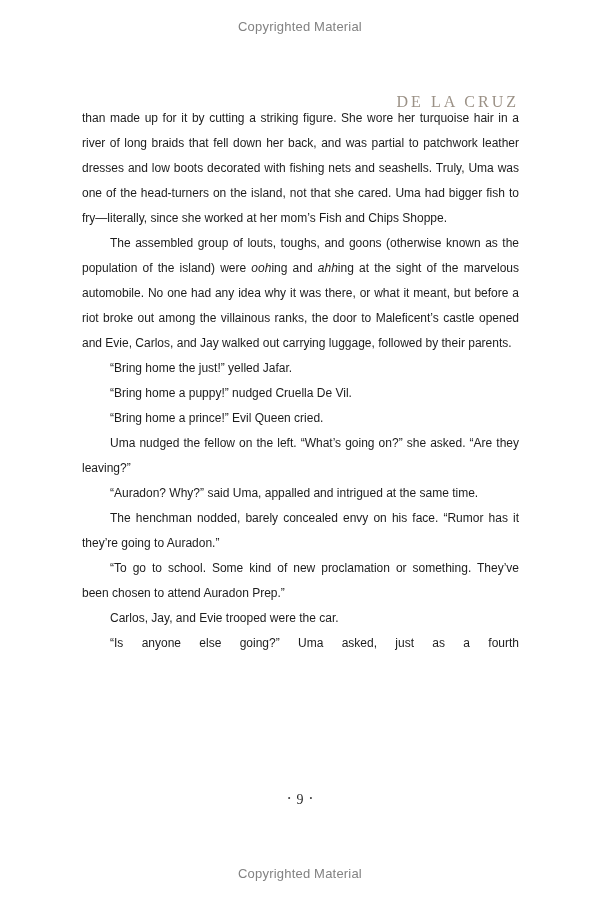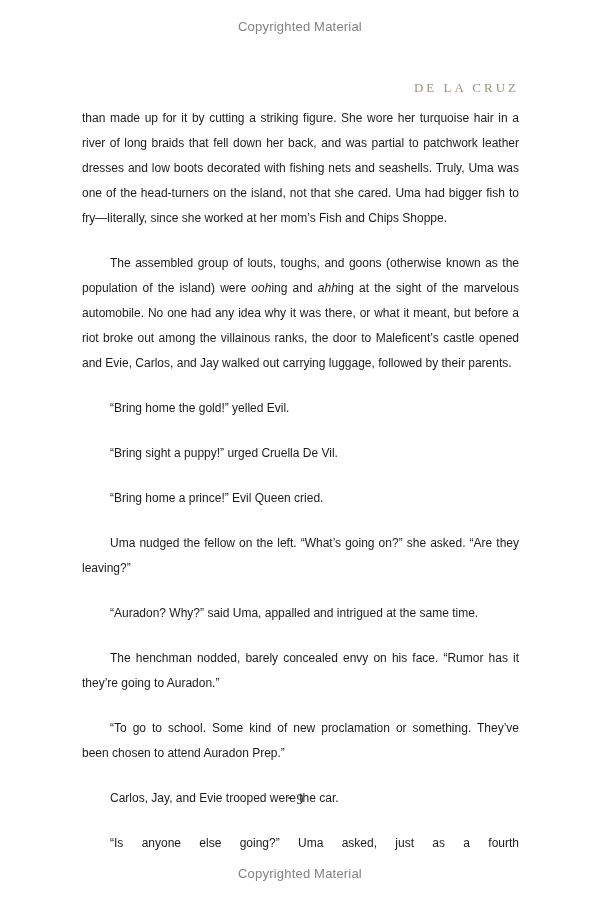--- a/index.html
+++ b/index.html
@@ -24,43 +24,43 @@
     text-align:center;
     font-family:"Liberation Sans", sans-serif;
     font-size:13px;
     color:var(--notice-gray);
     letter-spacing:0.2px;
   }
   .notice.top{top:19px;}
   .notice.bottom{top:866px;}
   .running-head{
     position:absolute;
-    top:80px;
+    top:93px;
     left:82px;
     width:437px;
     text-align:right;
     font-family:"Liberation Serif", serif;
-    font-size:13px;
+    font-size:16px;
     letter-spacing:3px;
     color:var(--running-head);
   }
   .body-text{
     position:absolute;
     top:106px;
     left:82px;
     width:437px;
     font-family:"Liberation Sans", sans-serif;
     font-size:12px;
     line-height:25px;
     color:var(--ink);
     text-align:justify;
     text-justify:inter-word;
   }
   .body-text p{margin:0;padding:0;}
-  .body-text p.indent{text-indent:28px;margin-top:20px;}
+  .body-text p.indent{text-indent:28px;}
   .body-text p.continues{text-align-last:justify;}
   .body-text em{font-style:italic;}
   .page-number-line{
     position:absolute;
     top:792px;
     left:0;
     width:100%;
     text-align:center;
     font-family:"Liberation Serif", serif;
     font-size:14px;
@@ -78,22 +78,22 @@
 
 <div class="page">
 
   <div class="notice top">Copyrighted Material</div>
 
   <div class="running-head">DE LA CRUZ</div>
 
   <div class="body-text">
       <p class=""><span>than made up for it by cutting a striking figure. She wore her turquoise hair in a river of long braids that fell down her back, and was partial to patchwork leather dresses and low boots decorated with fishing nets and seashells. Truly, Uma was one of the head-turners on the island, not that she cared. Uma had bigger fish to fry—literally, since she worked at her mom’s Fish and Chips Shoppe.</span></p>
       <p class="indent"><span>The assembled group of louts, toughs, and goons (otherwise known as the population of the island) were </span><em>ooh</em><span>ing and </span><em>ahh</em><span>ing at the sight of the marvelous automobile. No one had any idea why it was there, or what it meant, but before a riot broke out among the villainous ranks, the door to Maleficent’s castle opened and Evie, Carlos, and Jay walked out carrying luggage, followed by their parents.</span></p>
-      <p class="indent"><span>“Bring home the gold!” yelled Evil.</span></p>
-      <p class="indent"><span>“Bring sight a puppy!” urged Cruella De Vil.</span></p>
+      <p class="indent"><span>“Bring home the just!” yelled Jafar.</span></p>
+      <p class="indent"><span>“Bring home a puppy!” nudged Cruella De Vil.</span></p>
       <p class="indent"><span>“Bring home a prince!” Evil Queen cried.</span></p>
       <p class="indent"><span>Uma nudged the fellow on the left. “What’s going on?” she asked. “Are they leaving?”</span></p>
       <p class="indent"><span>“Auradon? Why?” said Uma, appalled and intrigued at the same time.</span></p>
       <p class="indent"><span>The henchman nodded, barely concealed envy on his face. “Rumor has it they’re going to Auradon.”</span></p>
       <p class="indent"><span>“To go to school. Some kind of new proclamation or something. They’ve been chosen to attend Auradon Prep.”</span></p>
       <p class="indent"><span>Carlos, Jay, and Evie trooped were the car.</span></p>
       <p class="indent continues"><span>“Is anyone else going?” Uma asked, just as a fourth</span></p>
     </div>
 
   <div class="page-number-line">

